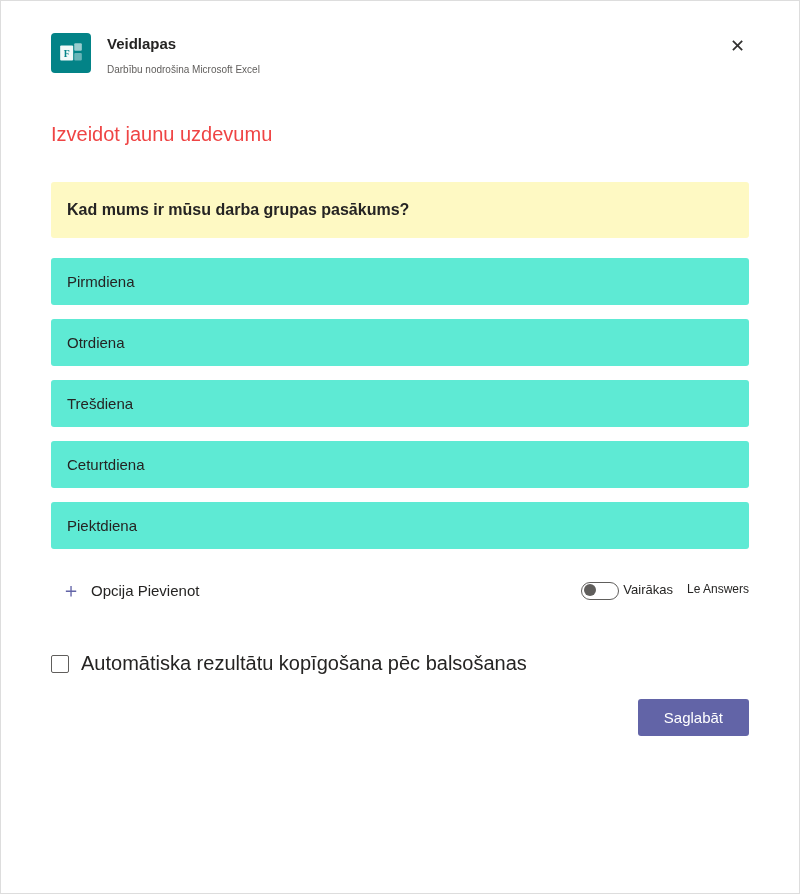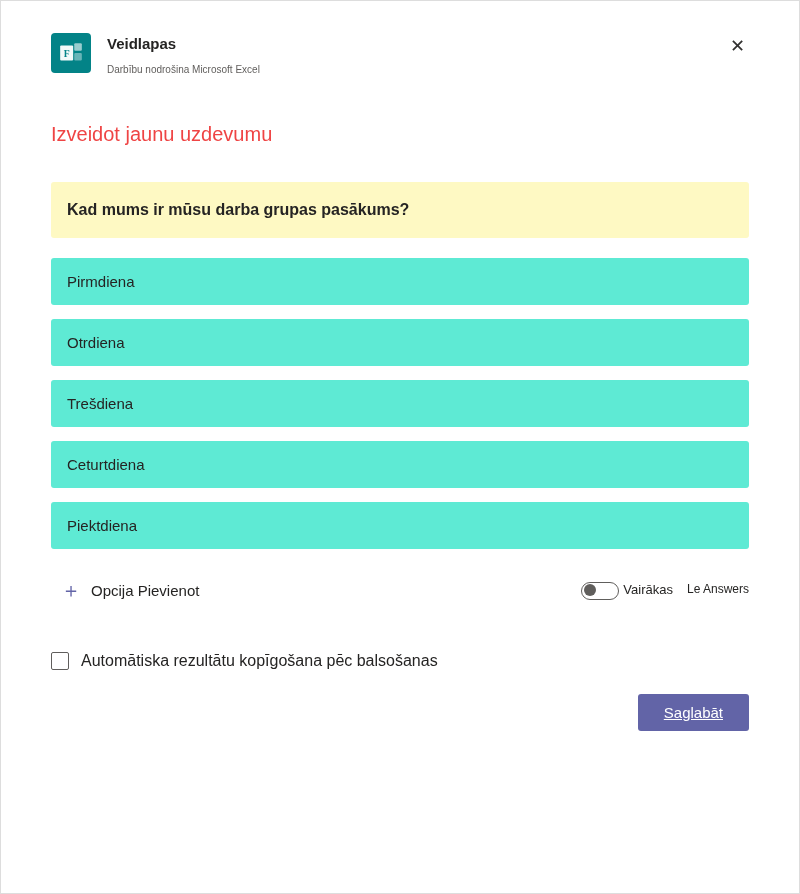--- a/index.html
+++ b/index.html
@@ -154,38 +154,37 @@
     }
     .checkbox {
       width: 18px;
       height: 18px;
       border: 1.5px solid #605e5c;
       border-radius: 2px;
       cursor: pointer;
       flex-shrink: 0;
     }
     .checkbox-label {
-      font-size: 16px;
+      font-size: 20px;
       color: #252423;
     }
     .footer {
       display: flex;
       justify-content: flex-end;
       margin-top: 24px;
     }
     .save-btn {
       background: #6264a7;
       color: #fff;
       border: none;
       border-radius: 3px;
       padding: 10px 26px;
       font-size: 15px;
       cursor: pointer;
       font-family: inherit;
-      text-decoration: underline;
     }
   </style>
 </head>
 <body>
 
 <div class="container">
   <div class="header">
     <div class="app-icon">
       <svg viewBox="0 0 24 24" fill="none">
         <rect x="2" y="5" width="12" height="14" rx="1" fill="#fff" opacity="0.95"></rect>

